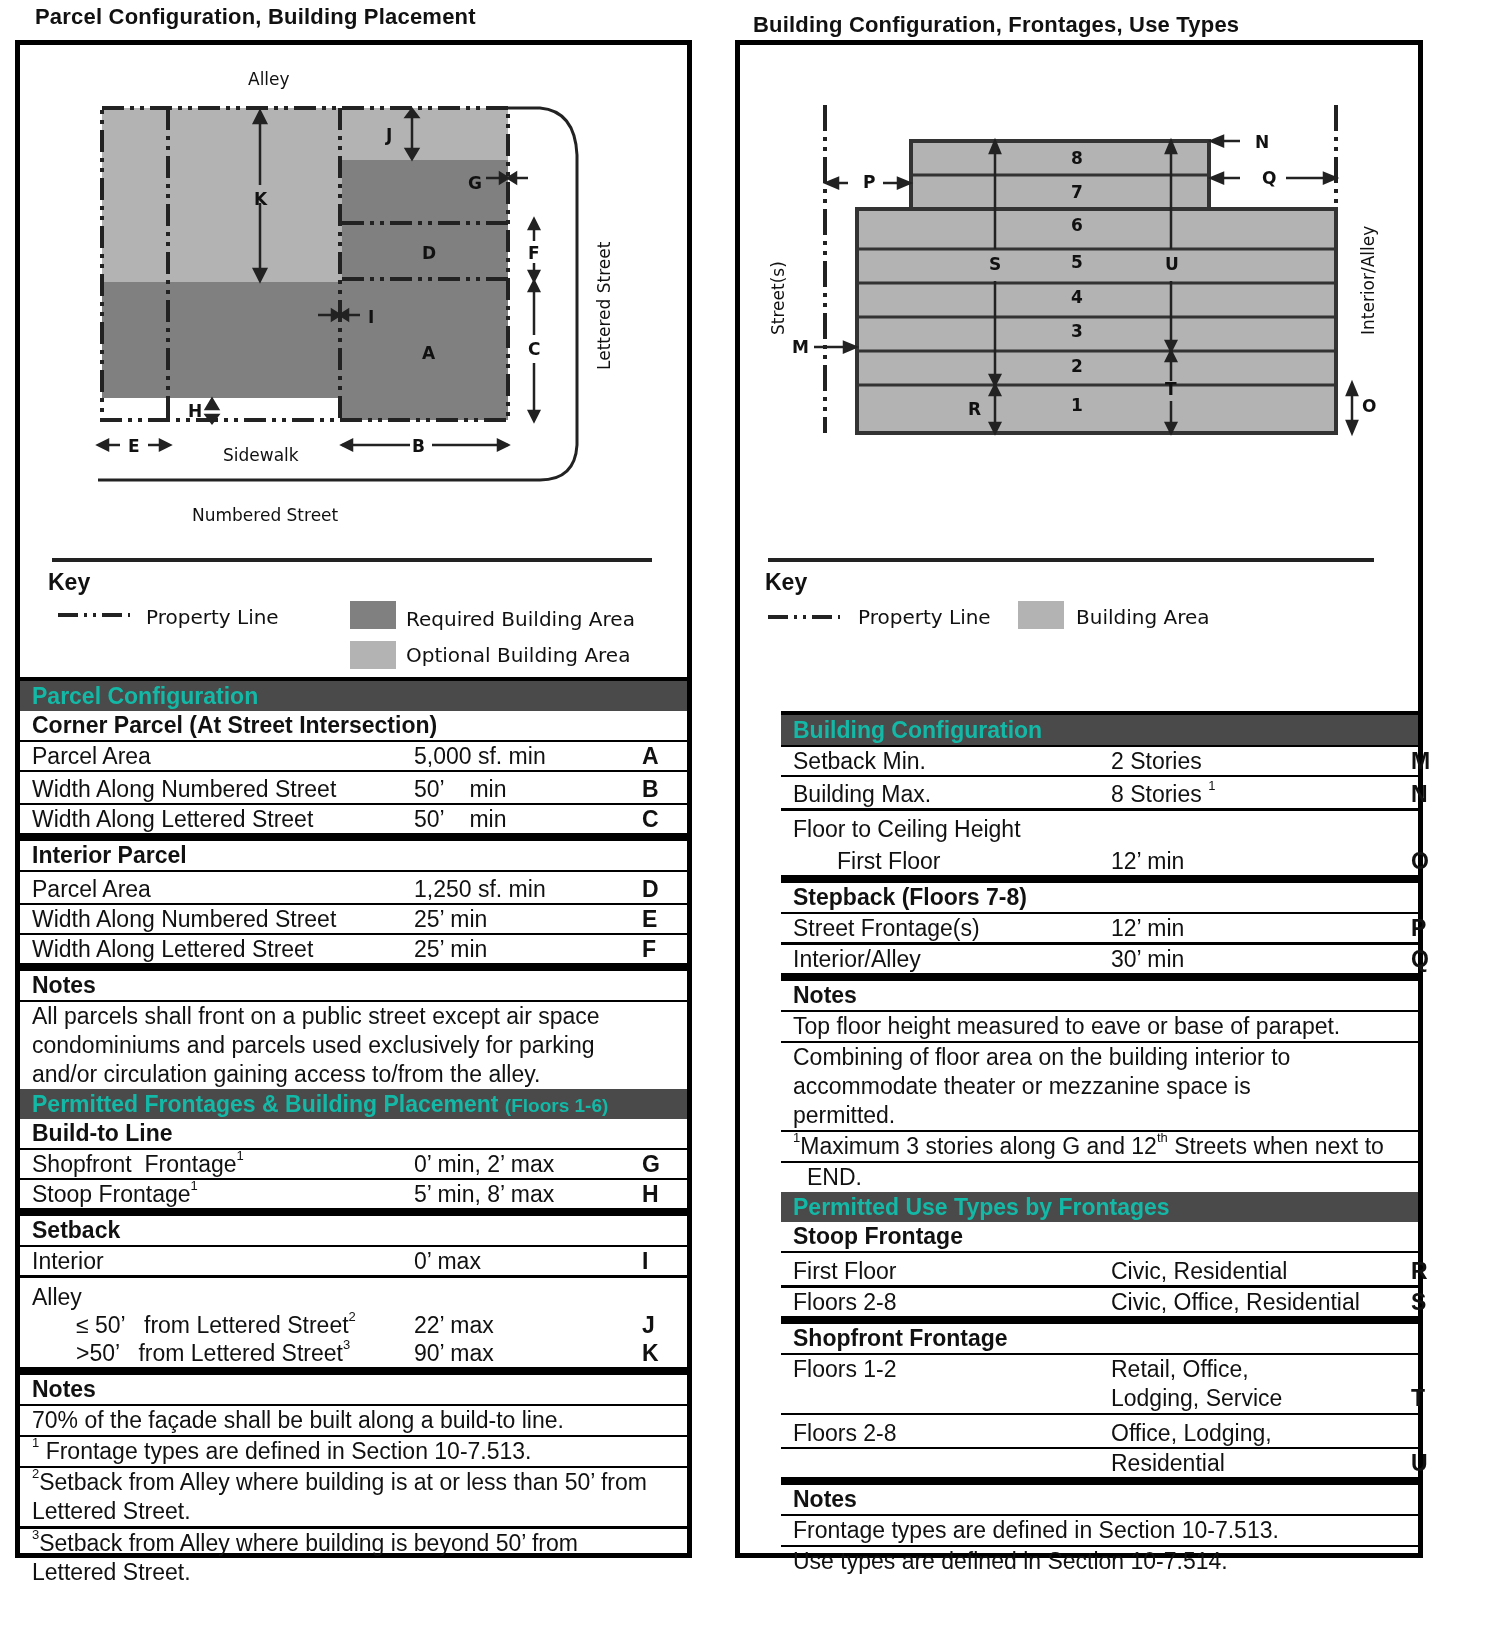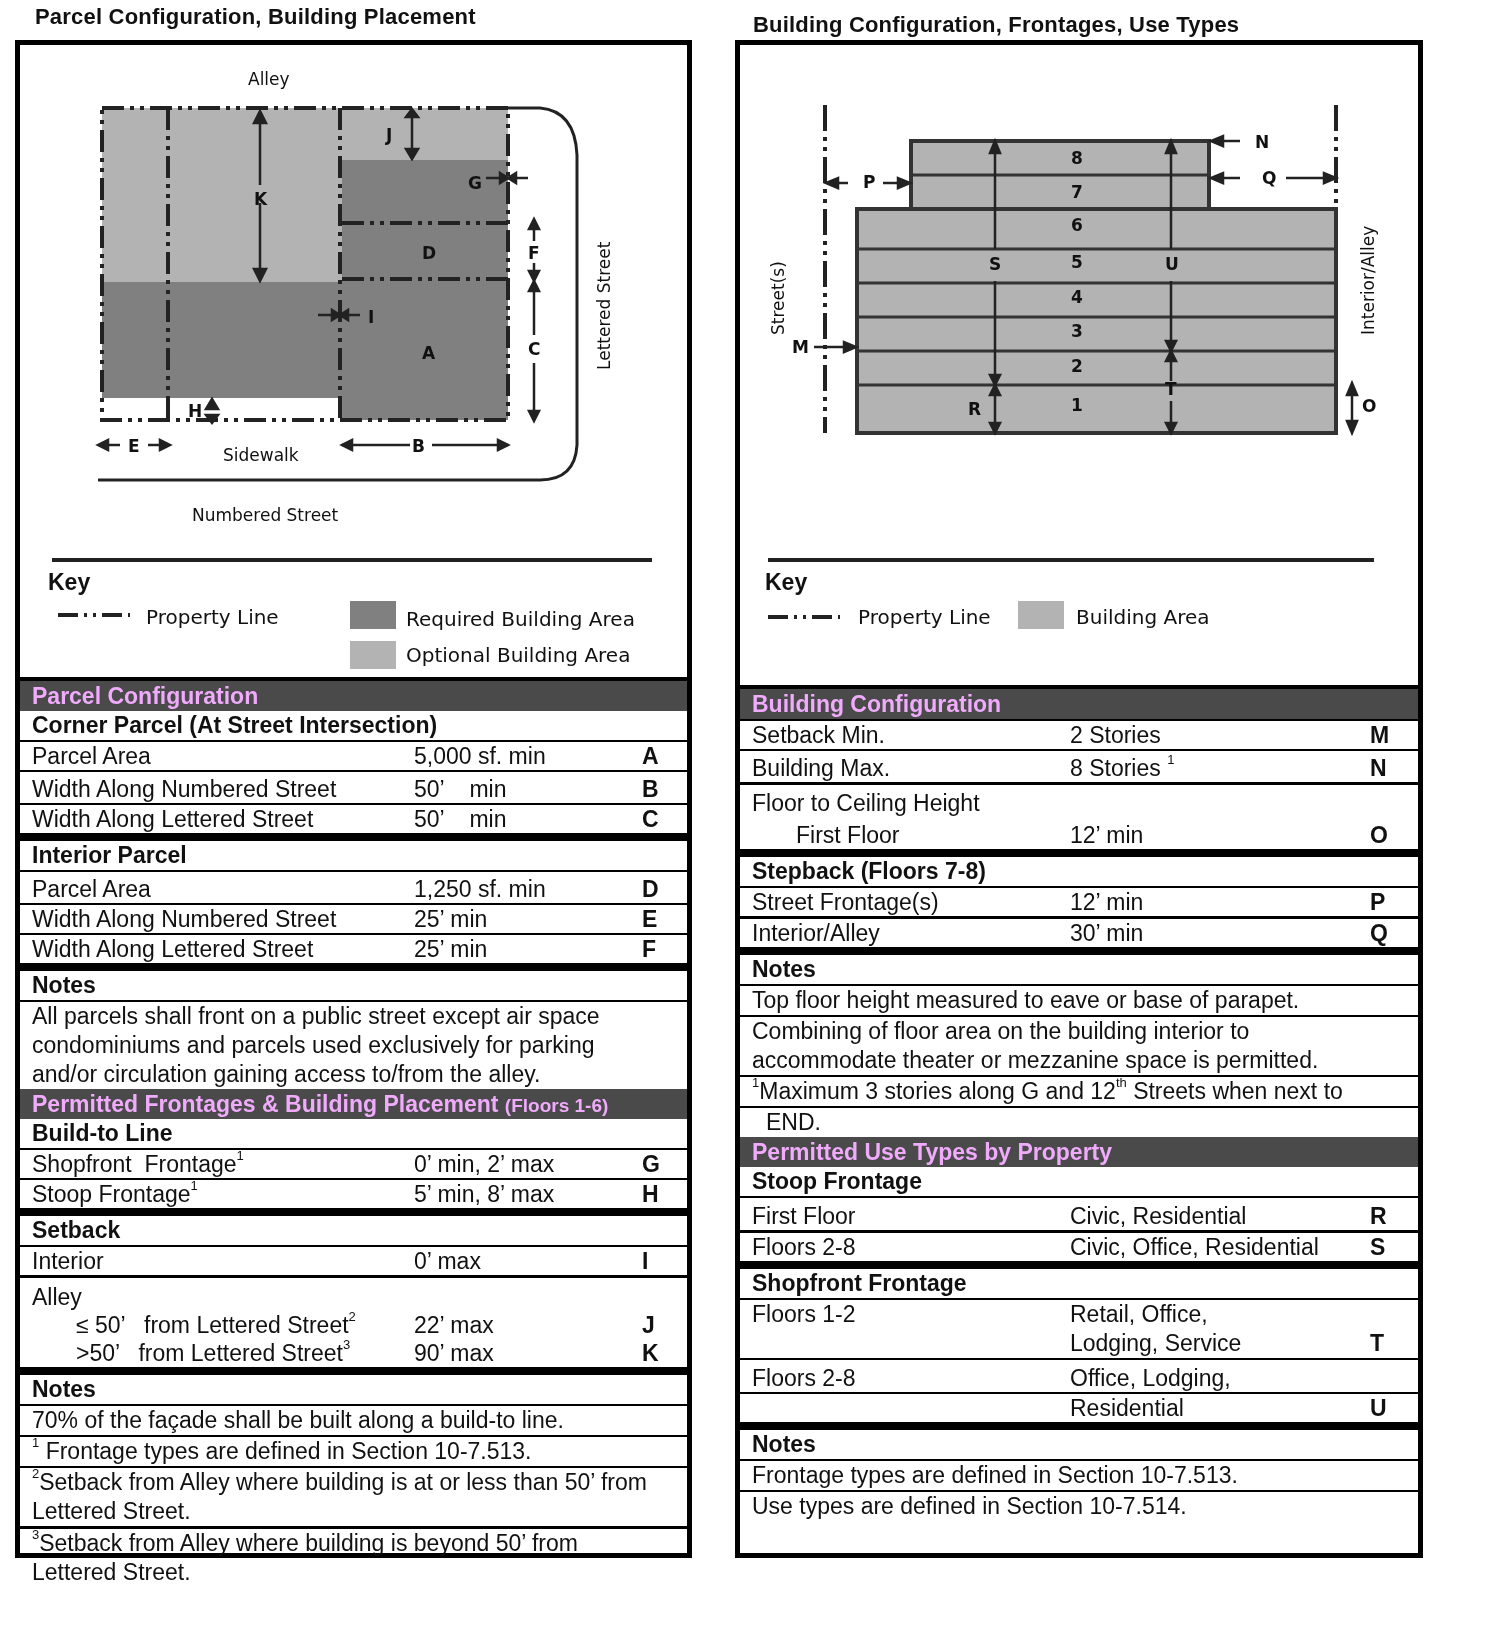--- a/index.html
+++ b/index.html
@@ -7,21 +7,21 @@
   .title { position:absolute; font-weight:bold; font-size:22px; letter-spacing:0.2px; }
   .panel { position:absolute; border:5px solid #000; box-sizing:border-box; background:#fff;padding-left:40px; }
   .diagram { position:absolute; left:0; top:0; }
   .diagram text { font-family:"DejaVu Sans", sans-serif; }
   .keyrule { position:absolute; height:4px; background:#222; }
   .keytitle { position:absolute; font-weight:bold; font-size:23px; }
   .keyitem { position:absolute; font-family:"DejaVu Sans", sans-serif; font-size:20px; }
   .swatch { position:absolute; width:46px; height:28px; }
   .propline { position:absolute; }
   .tables { position:absolute; left:0; right:0; }
-  .sec { background:#4a4a4a; color:#f0abfc; font-weight:bold; font-size:23px; padding:0 12px; height:30px; line-height:30px; white-space:nowrap; }
+  .sec { background:#4a4a4a; color:#14b8a6; font-weight:bold; font-size:23px; padding:0 12px; height:30px; line-height:30px; white-space:nowrap; }
   .sec .small { font-size:19px; }
   .sub { font-weight:bold; font-size:23px; padding:0 12px; height:29px; line-height:29px; border-top:3px solid #000; }
   .sub.thick { border-top:8px solid #000; }
   .row { display:flex; font-size:23px; padding:0 12px; border-top:2px solid #000; min-height:28px; line-height:28px; }
   .row .c1 { flex:0 0 auto; }
   .row .c2 { position:absolute; }
   .row .c3 { position:absolute; font-weight:bold; }
   .r { position:relative; }
   .note { font-size:23px; padding:0 12px; border-top:2px solid #000; line-height:29px; }
   sup { font-size:13px; vertical-align:top; line-height:12px; }
@@ -273,21 +273,21 @@
 
   <div class="keyrule" style="left:28px; top:513px; width:606px;"></div>
   <div class="keytitle" style="left:25px; top:524px;">Key</div>
   <svg class="propline" style="left:28px; top:568px;" width="72" height="8">
       <line x1="0" y1="4" x2="72" y2="4" stroke="#222" stroke-width="4" stroke-dasharray="20,6,3,6,3,6"></line>
     </svg>
   <div class="keyitem" style="left:118px; top:560px;">Property Line</div>
   <div class="swatch" style="left:278px; top:556px; background:#b3b3b3;"></div>
   <div class="keyitem" style="left:336px; top:560px;">Building Area</div>
 
-  <div class="tables" style="top:640px; border-top:4px solid #000;">
+  <div class="tables" style="top:666px; border-top:4px solid #000;margin-left:41px;">
     <div class="sec">Building Configuration</div>
     <div class="row r">
         <span class="c1">Setback Min.</span>
         <span class="c2" style="left:330px">2 Stories</span>
         <span class="c3" style="left:630px">M</span>
       </div>
     <div class="row r" style="padding-top:3px">
         <span class="c1">Building Max.</span>
         <span class="c2" style="left:330px"><span>8 Stories</span> <sup>1</sup></span>
         <span class="c3" style="left:630px">N</span>
@@ -310,21 +310,21 @@
         <span class="c1">Interior/Alley</span>
         <span class="c2" style="left:330px">30’ min</span>
         <span class="c3" style="left:630px">Q</span>
       </div>
     <div class="sub thick">Notes</div>
     <div class="note">Top floor height measured to eave or base of parapet.</div>
     <div class="note" style="padding-right:60px">Combining of floor area on the building interior to accommodate theater or mezzanine space is permitted.</div>
     <div class="note"><sup>1</sup><span>Maximum 3 stories along G and 12</span><sup>th</sup><span> Streets when next to</span></div>
     <div class="note" style="padding-left:26px">END.</div>
 
-    <div class="sec">Permitted Use Types by Property</div>
+    <div class="sec">Permitted Use Types by Frontages</div>
     <div class="sub" style="border-top:none">Stoop Frontage</div>
     <div class="row r" style="padding-top:4px">
         <span class="c1">First Floor</span>
         <span class="c2" style="left:330px">Civic, Residential</span>
         <span class="c3" style="left:630px">R</span>
       </div>
     <div class="row r" style="border-top-width:3px">
         <span class="c1">Floors 2-8</span>
         <span class="c2" style="left:330px">Civic, Office, Residential</span>
         <span class="c3" style="left:630px">S</span>

